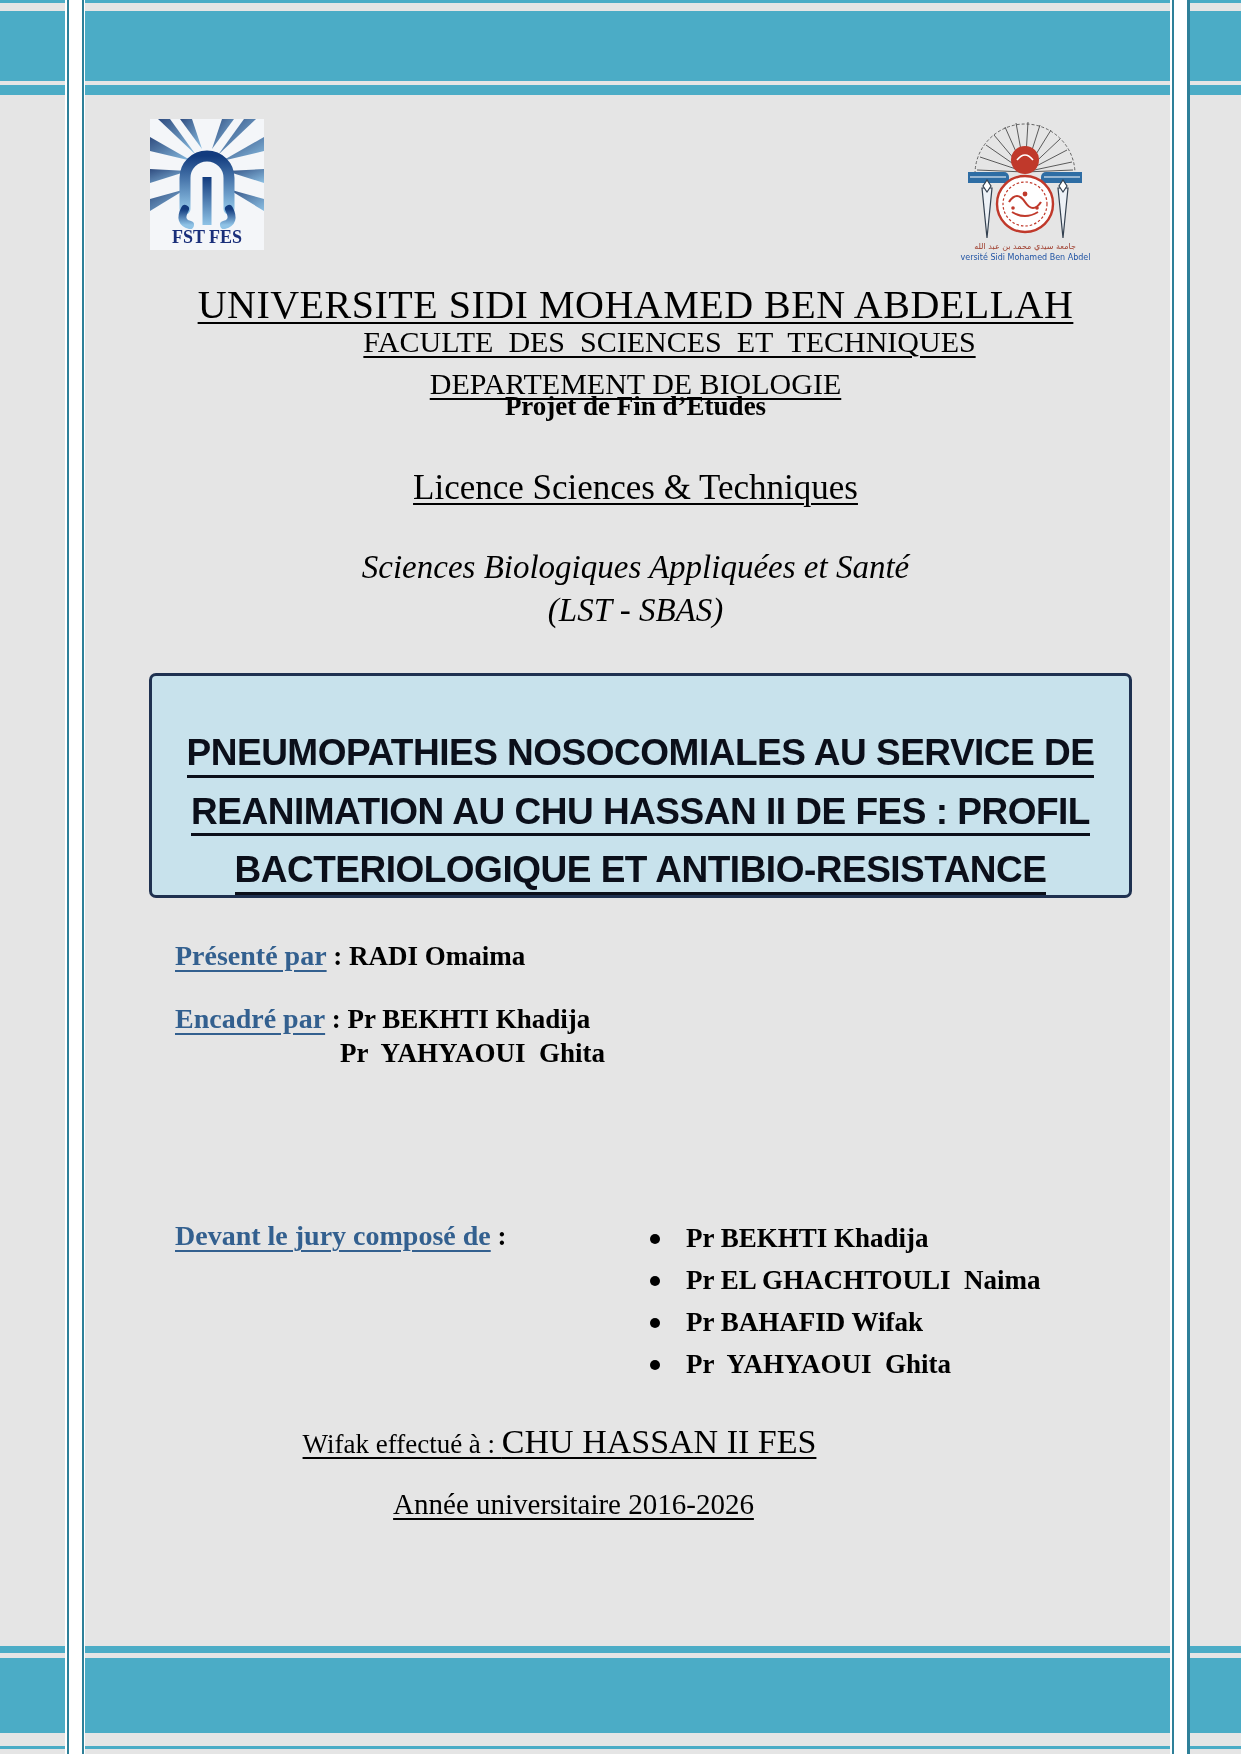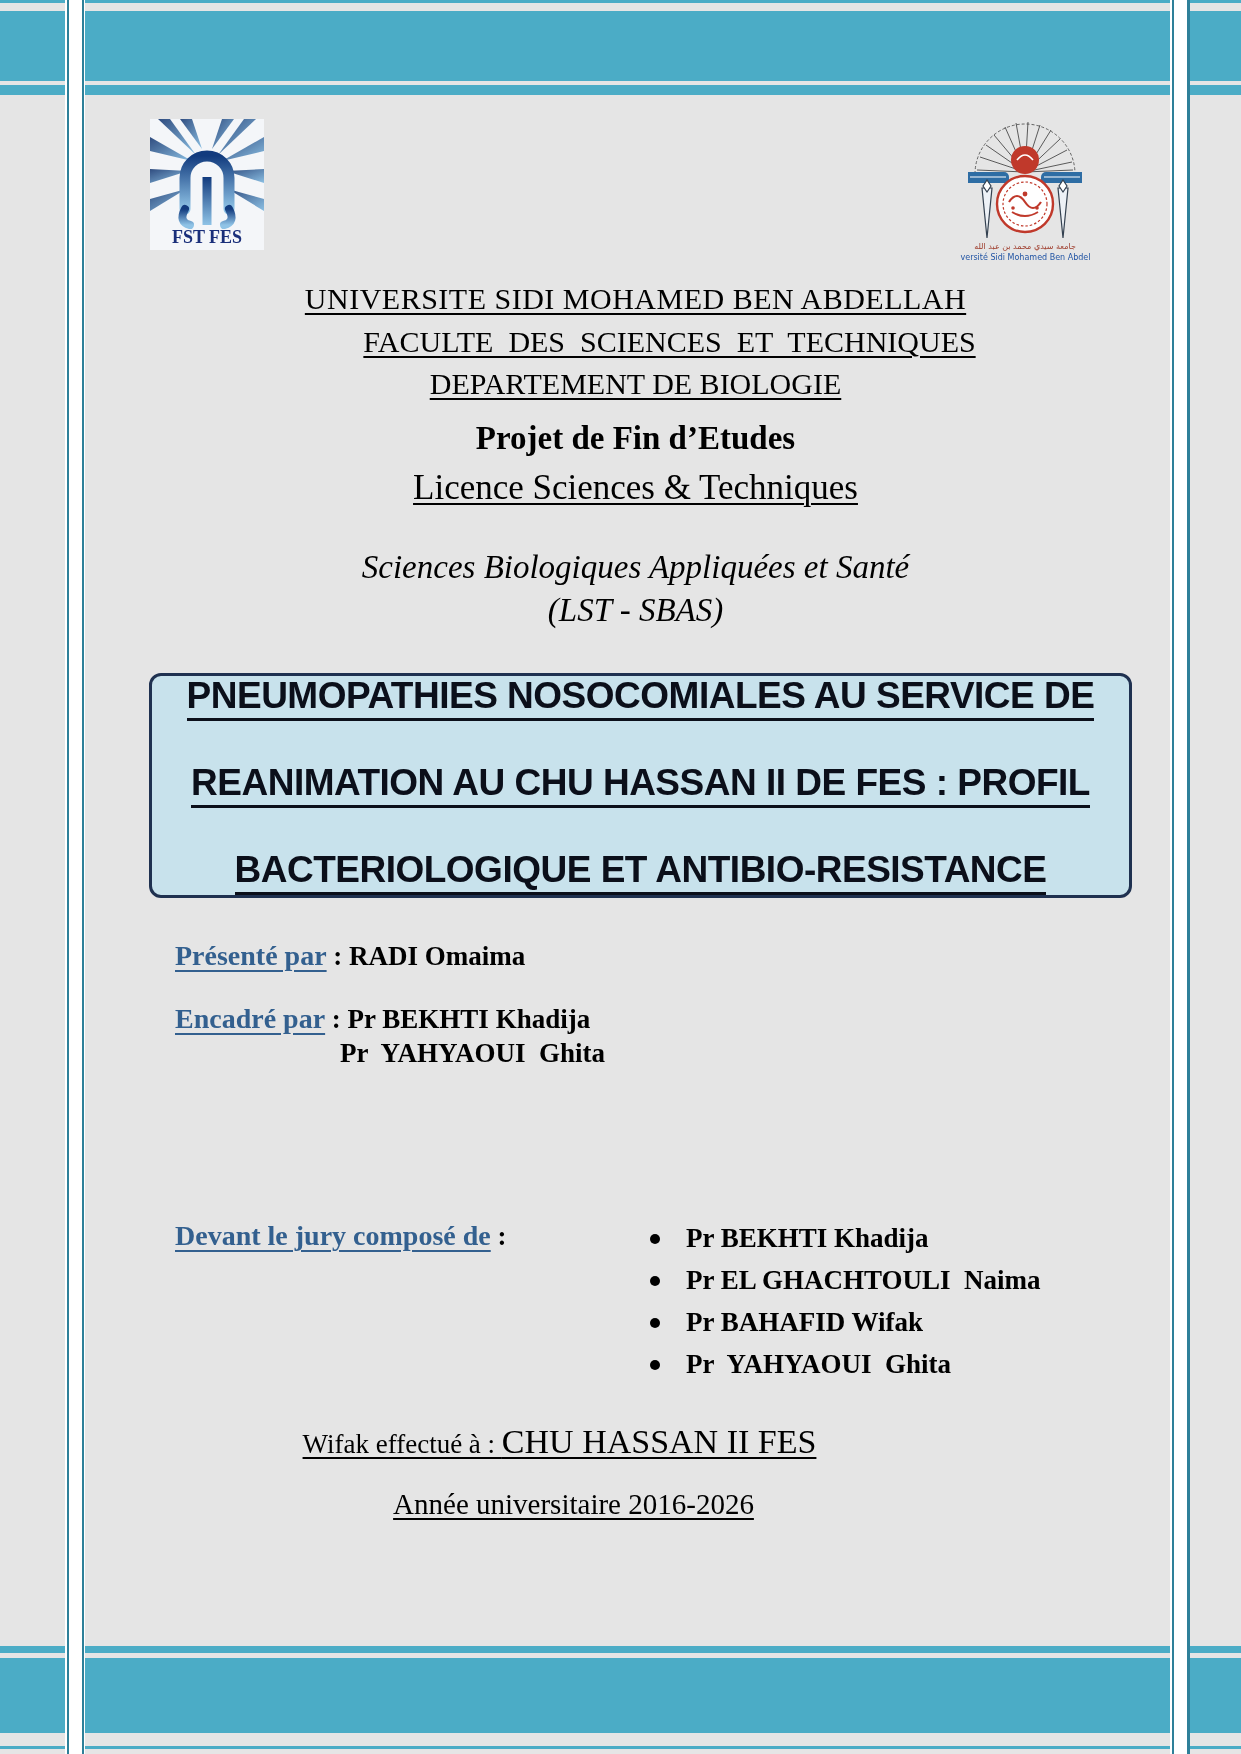--- a/index.html
+++ b/index.html
@@ -30,32 +30,32 @@
   .vline-l1{left:67px;width:2px;}
   .vline-l2{left:82px;width:2px;}
   .vline-r1{left:1172px;width:2px;}
   .vline-r2{left:1187px;width:3px;}
   
   .logo-left{position:absolute;left:150px;top:119px;width:114px;height:131px;}
   .logo-right{position:absolute;left:960px;top:116px;width:130px;height:148px;}
   
   .ccol{position:absolute;left:84px;width:1103px;text-align:center;line-height:1.15;}
   .u{text-decoration:underline;text-decoration-thickness:2px;text-underline-offset:4px;}
-  .hdr1{top:282px;font-size:30px;letter-spacing:.5px;}
+  .hdr1{top:282px;font-size:40px;letter-spacing:.5px;}
   .hdr2{top:325px;font-size:30px;white-space:pre;padding-left:34px;}
   .hdr3{top:367px;font-size:30px;}
-  .hdr4{top:420px;font-size:33px;font-weight:bold;text-align:center;}
+  .hdr4{top:391px;font-size:27px;font-weight:bold;text-align:center;}
   .degree{top:468px;font-size:35px;}
   .spec{top:549px;font-size:33px;font-style:italic;}
   .abbrev{top:592px;font-size:33px;font-style:italic;text-align:center;}
   
   .title-box{
     position:absolute;left:149px;top:673px;width:983px;height:225px;
-    background:var(--box-fill);border:3px solid var(--box-border);border-radius:12px;
-    display:flex;flex-direction:column;align-items:center;justify-content:space-between;
+    background:var(--box-fill);border:3px solid var(--box-border);border-radius:7px;
+    display:flex;flex-direction:column;align-items:center;justify-content:flex-end;
     gap:14px;box-sizing:border-box;
   }
   .title-line{
     font-family:"Liberation Sans", sans-serif;font-weight:700;font-size:37px;
     letter-spacing:-0.5px;color:var(--ink);display:inline-block;
     border-bottom:3px solid var(--ink);padding-bottom:1px;line-height:1.1;
     white-space:nowrap;
   }
   
   .row{position:absolute;font-size:27px;font-weight:bold;white-space:pre;}

